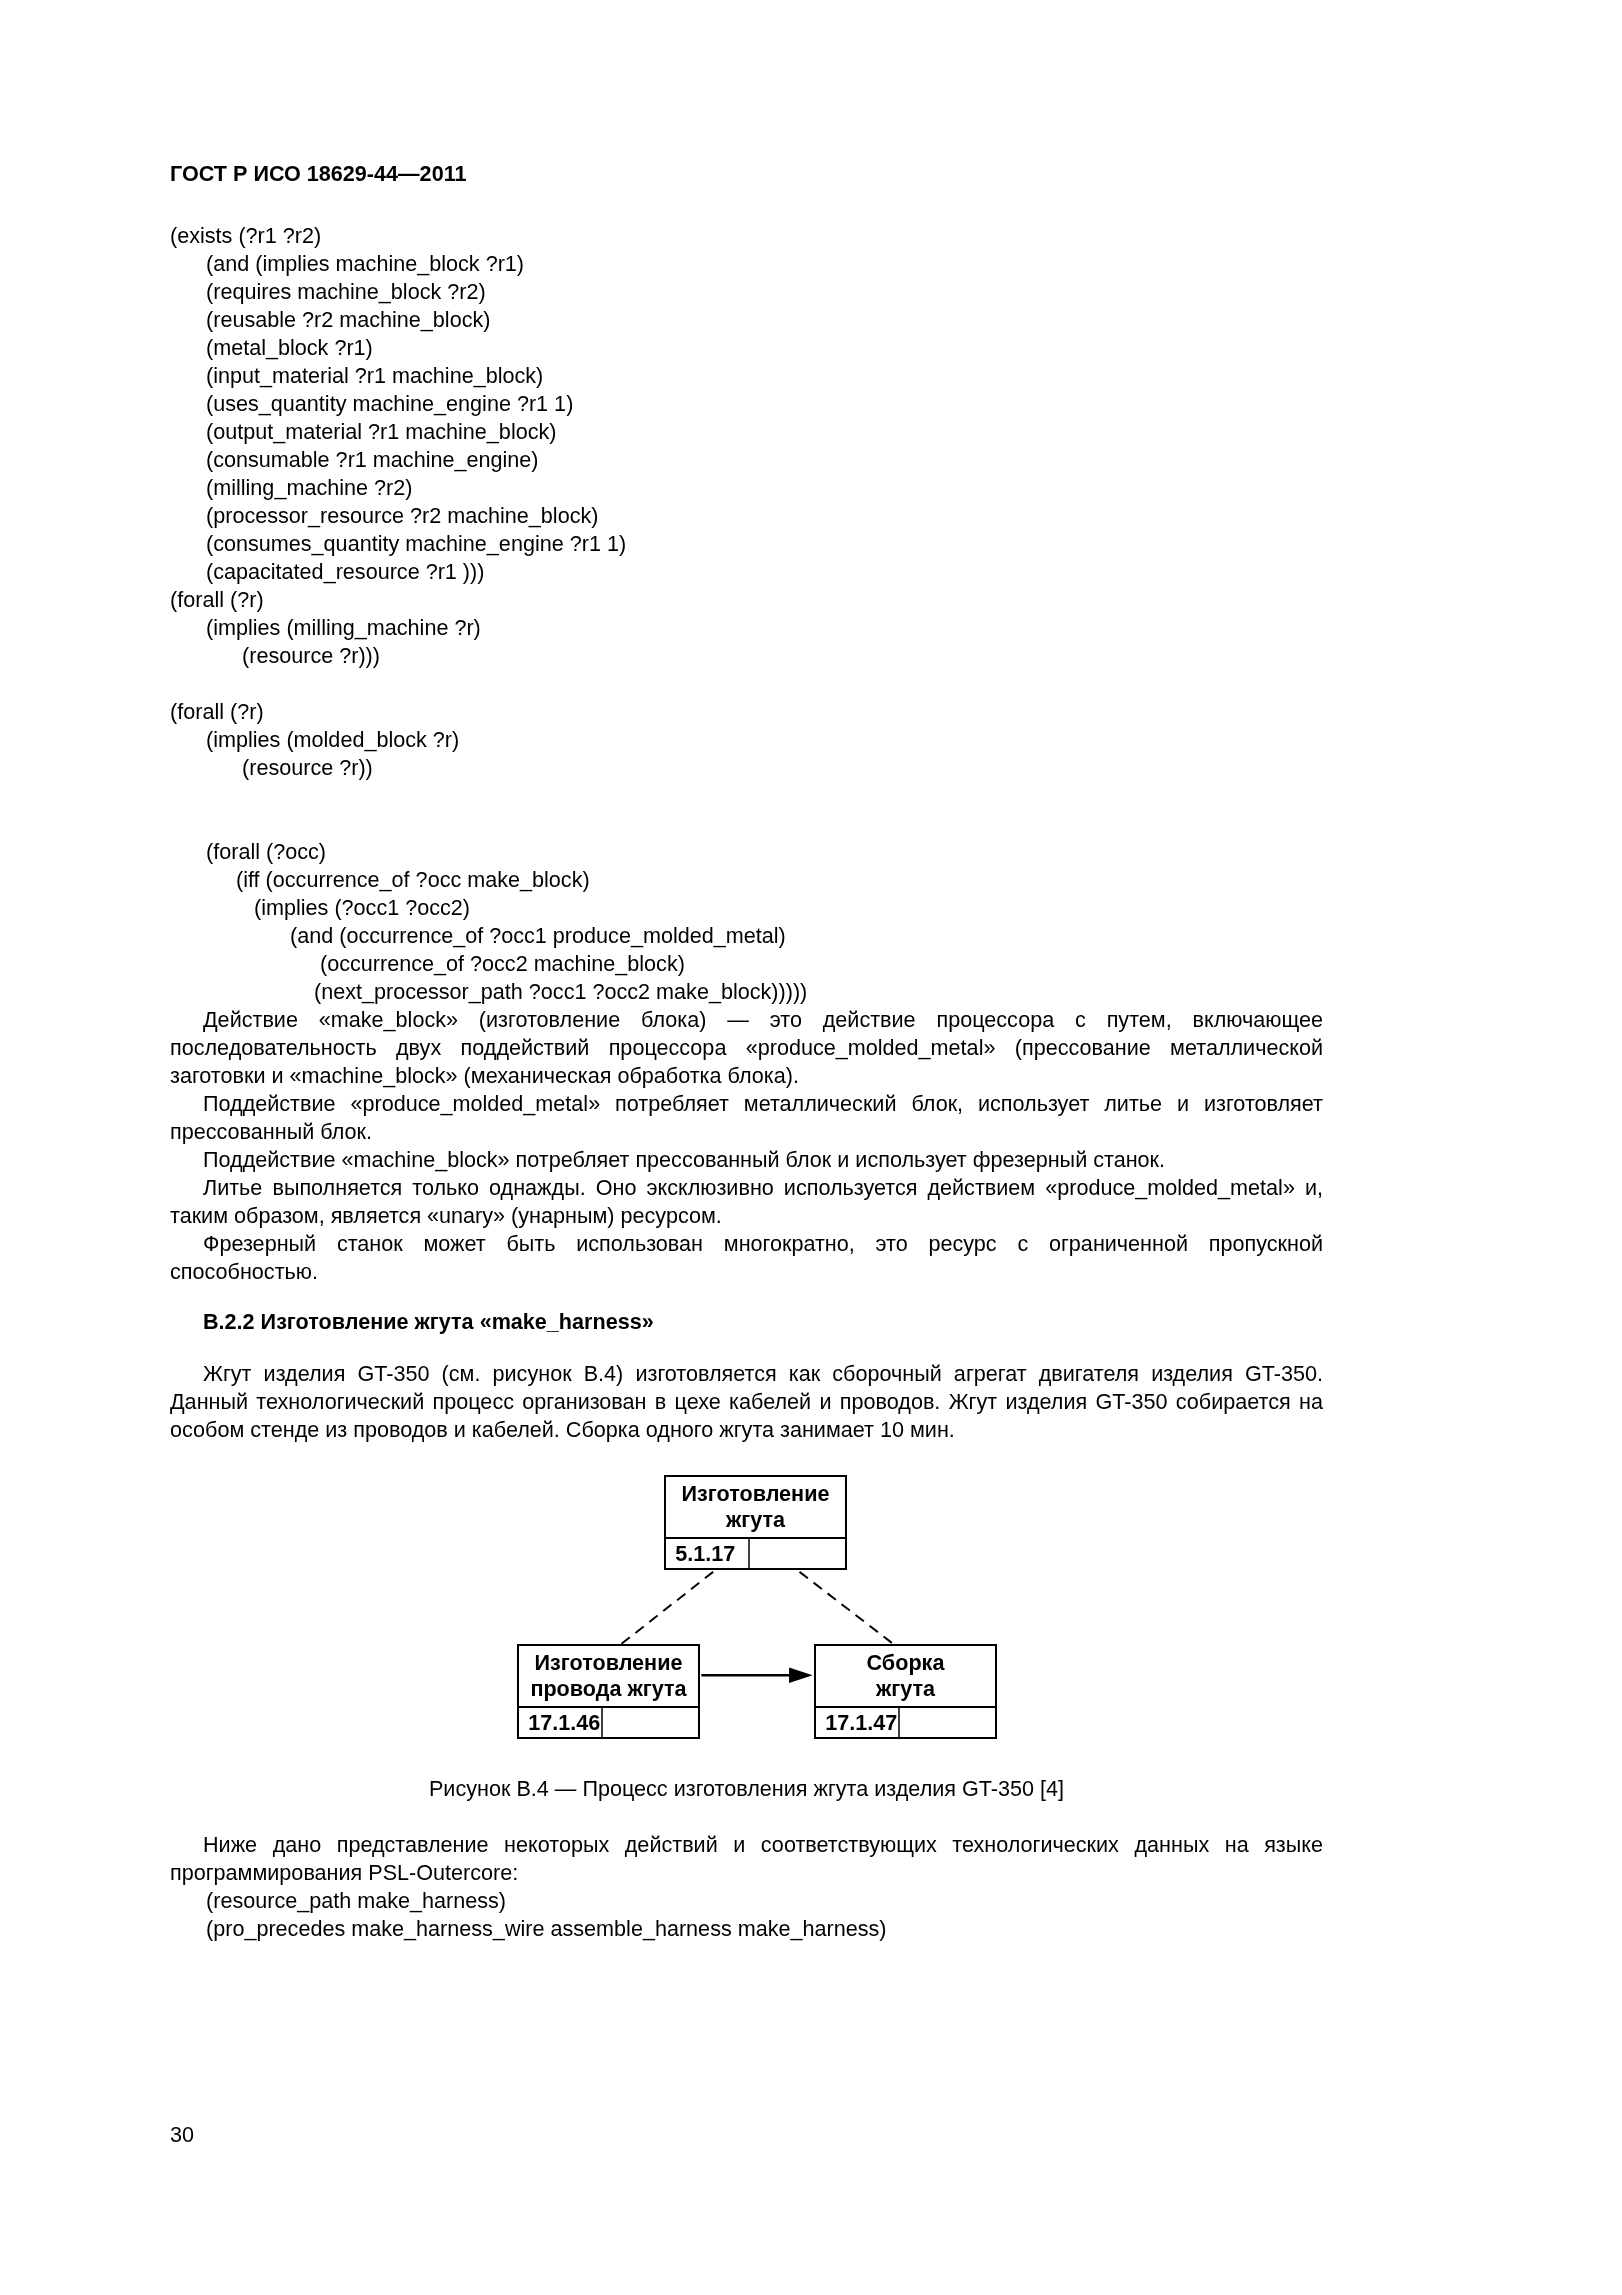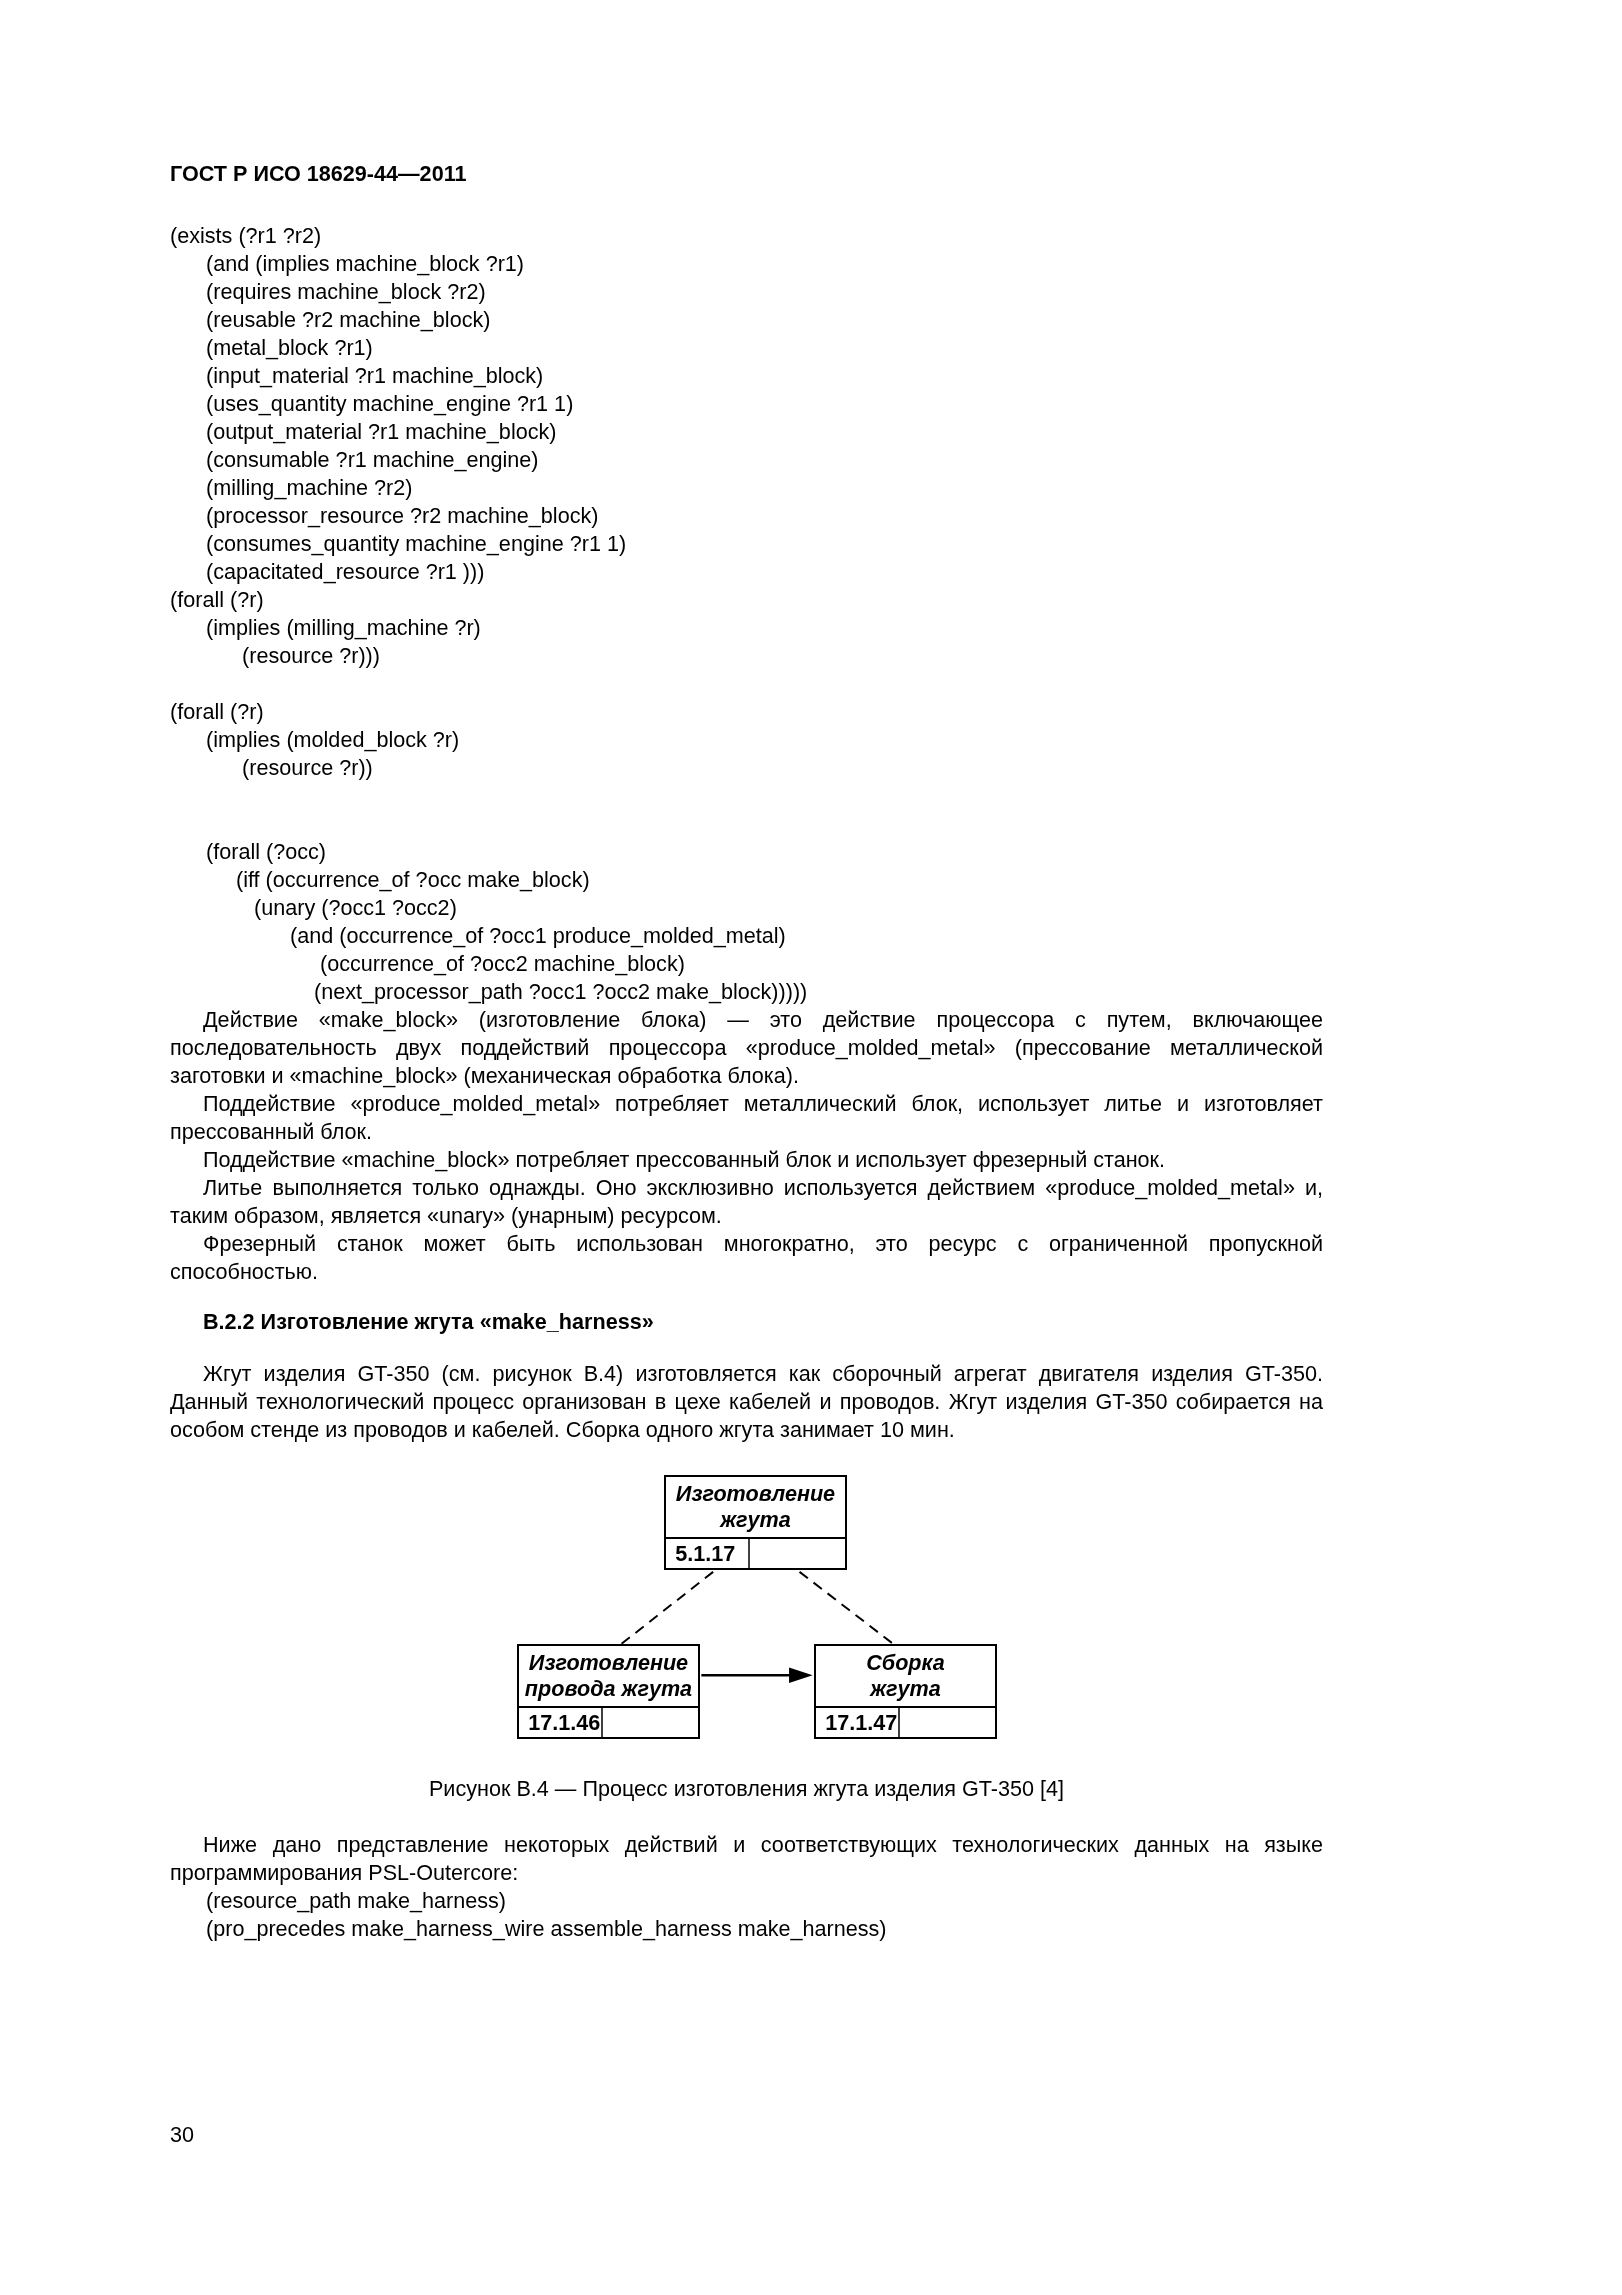--- a/index.html
+++ b/index.html
@@ -50,21 +50,20 @@
     border: 2px solid #000;
     height: 64px;
     display: flex;
     flex-direction: column;
     align-items: center;
     justify-content: center;
     font-weight: bold;
     line-height: 26px;
     text-align: center;
     background: #fff;
-    font-style: italic;
   }
   .node-strip {
     display: flex;
     border: 2px solid #000;
     border-top: none;
     height: 31px;
     background: #fff;
   }
   .node-num {
     width: 84px;
@@ -114,21 +113,21 @@
     <div class="code-line">      (implies (milling_machine ?r)</div>
     <div class="code-line">            (resource ?r)))</div>
     <div class="code-line"></div>
     <div class="code-line">(forall (?r)</div>
     <div class="code-line">      (implies (molded_block ?r)</div>
     <div class="code-line">            (resource ?r))</div>
     <div class="code-line"></div>
     <div class="code-line"></div>
     <div class="code-line">      (forall (?occ)</div>
     <div class="code-line">           (iff (occurrence_of ?occ make_block)</div>
-    <div class="code-line">              (unary (?occ1 ?occ2)</div>
+    <div class="code-line">              (implies (?occ1 ?occ2)</div>
     <div class="code-line">                    (and (occurrence_of ?occ1 produce_molded_metal)</div>
     <div class="code-line">                         (occurrence_of ?occ2 machine_block)</div>
     <div class="code-line">                        (next_processor_path ?occ1 ?occ2 make_block)))))</div>
   </div>
 
   <p class="para">Действие «make_block» (изготовление блока) — это действие процессора с путем, включающее последовательность двух поддействий процессора «produce_molded_metal» (прессование металлической заготовки и «machine_block» (механическая обработка блока).</p>
   <p class="para">Поддействие «produce_molded_metal» потребляет металлический блок, использует литье и изготовляет прессованный блок.</p>
   <p class="para">Поддействие «machine_block» потребляет прессованный блок и использует фрезерный станок.</p>
   <p class="para">Литье выполняется только однажды. Оно эксклюзивно используется действием «produce_molded_metal» и, таким образом, является «unary» (унарным) ресурсом.</p>
   <p class="para">Фрезерный станок может быть использован многократно, это ресурс с ограниченной пропускной способностью.</p>

